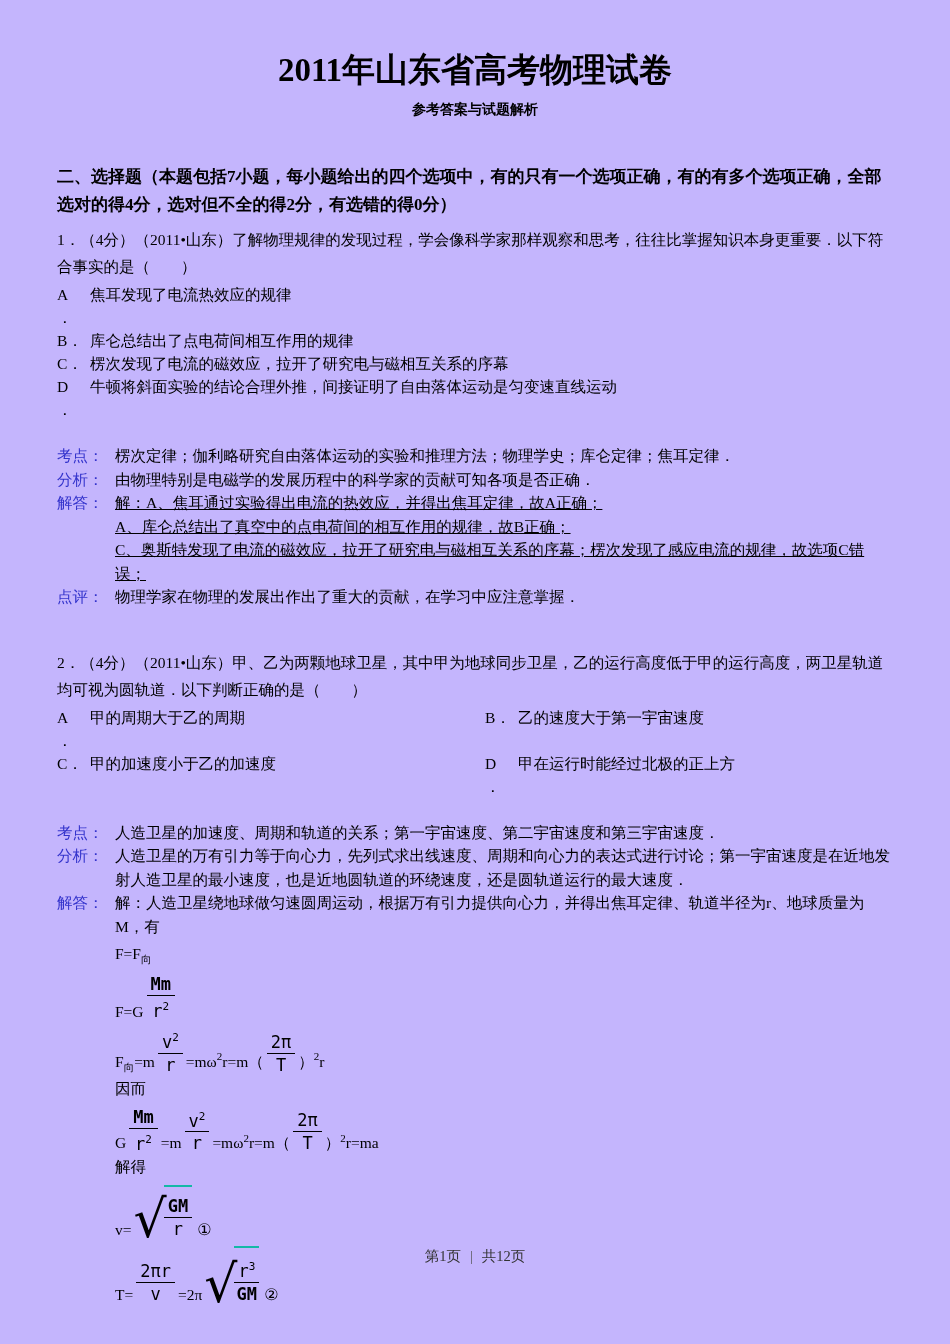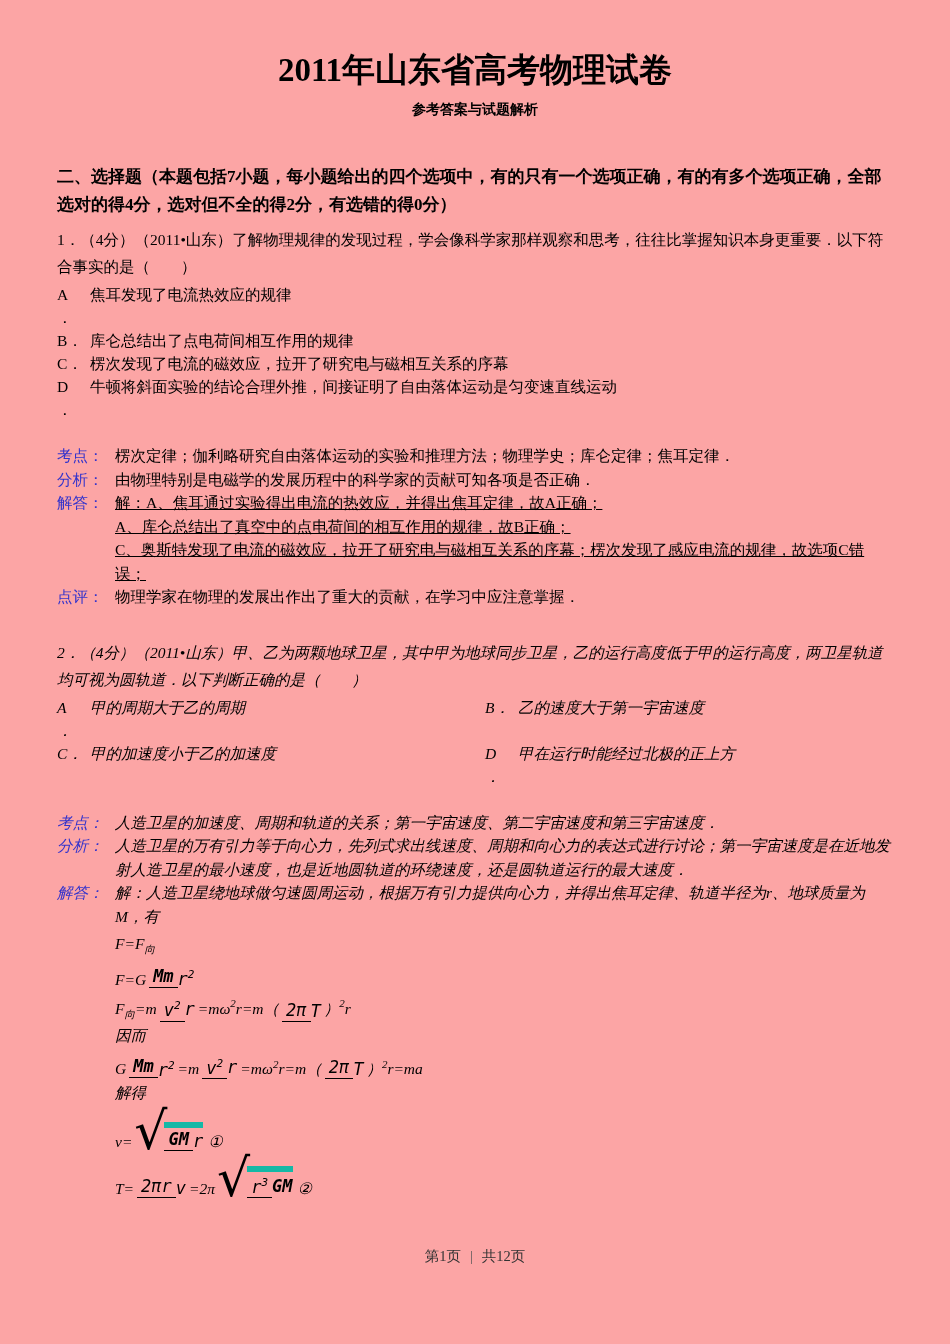--- a/index.html
+++ b/index.html
@@ -1,17 +1,17 @@
 <!DOCTYPE html>
 <html><head>
 <meta charset="utf-8">
 <style>
   html,body { margin:0; padding:0; background:#ffffff; }
   .page {
-    position:relative; width:950px; height:1344px; background:#fca5a5;
+    position:relative; width:950px; height:1344px; background:#c4b5fd;
     color:#000; font-family:"Liberation Serif","DejaVu Serif",serif;
     font-size:15.5px; overflow:hidden;
   }
   .content { padding:0 57px; }
 
   .title   { margin:50px 0 0 0; text-align:center; font-size:33px; font-weight:bold; line-height:1.25; }
   .subtitle{ margin:10px 0 0 0; text-align:center; font-size:14px; font-weight:bold; }
 
   .section-header { margin:44px 0 0 0; font-weight:bold; font-size:17px; line-height:28px; }
 
@@ -23,39 +23,39 @@
   .opt-text  { flex:1; }
 
   .opts2 { margin-top:3px; display:grid; grid-template-columns:428px 1fr; }
 
   .qa { margin-top:23px; }
   .qa-row { display:flex; line-height:23.5px; }
   .qa-label { flex:0 0 58px; color:#3333cc; }
   .qa-content { flex:1; }
   .qa-content .para { margin:0;text-decoration:underline; }
 
-  .q2 { margin-top:30px;font-style:italic; }
+  .q2 { margin-top:40px; }
 
   
   .fml { margin-left:58px; }
   .fline { margin-top:7px; white-space:nowrap; }
   .fline.plain { margin-top:4px; }
   .frac {
-    display:inline-flex; align-items:center;
+    display:inline-flex; flex-direction:column; align-items:center;
     vertical-align:bottom; margin:0 3px; font-size:17px; line-height:20px;
     font-family:"DejaVu Sans Mono",monospace;
   }
   .fnum { border-bottom:1.5px solid #000; padding:0 4px 1px 4px; }
   .fden { padding-top:1px; }
   .bold { font-weight:bold; }
   sup { font-size:11px; }
   .csub { font-size:10.5px; }
   .sqrt { display:inline-flex; align-items:flex-end; vertical-align:bottom; margin-left:2px; }
   .rad  { font-family:"DejaVu Sans",sans-serif; font-size:52px; line-height:40px; margin-right:-3px; font-weight:normal; }
-  .radbody { border-top:6px solid #14b8a6; padding-top:1px; }
+  .radbody { border-top:2px solid #14b8a6; padding-top:9px; }
   .radbody .frac { margin:0; }
   .eqnum { margin-left:5px; font-size:16px; }
 
   .footer {
     position:absolute; left:0; right:0; bottom:78px; text-align:center;
     font-size:14.5px; color:#333;
   }
   .footer .sep { margin:0 9px; color:#555; }
 </style>
 </head>

